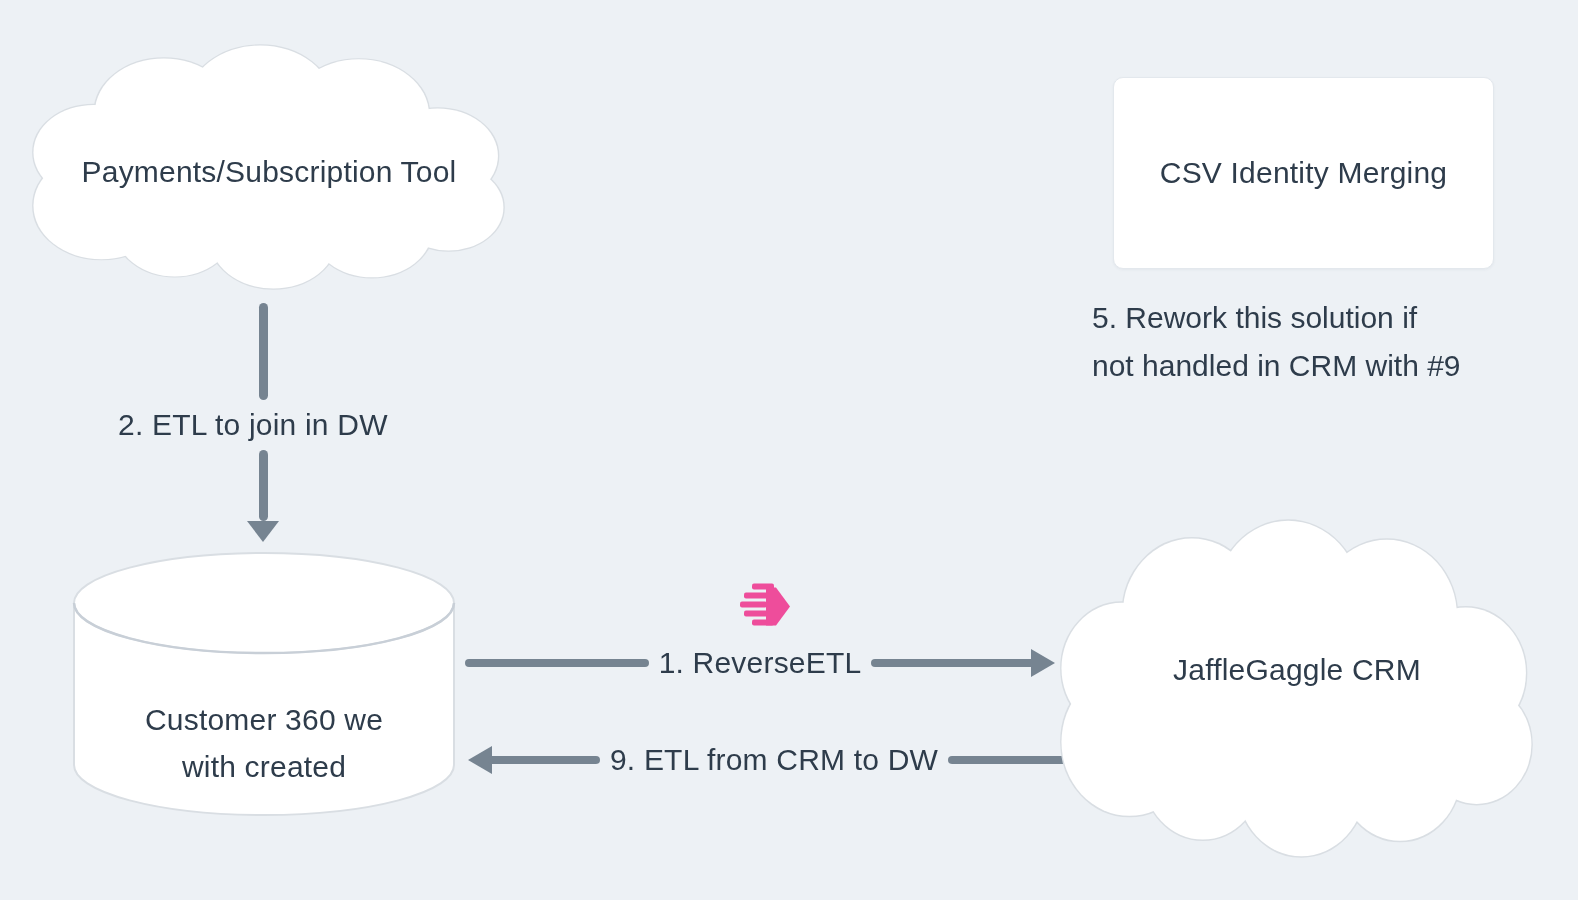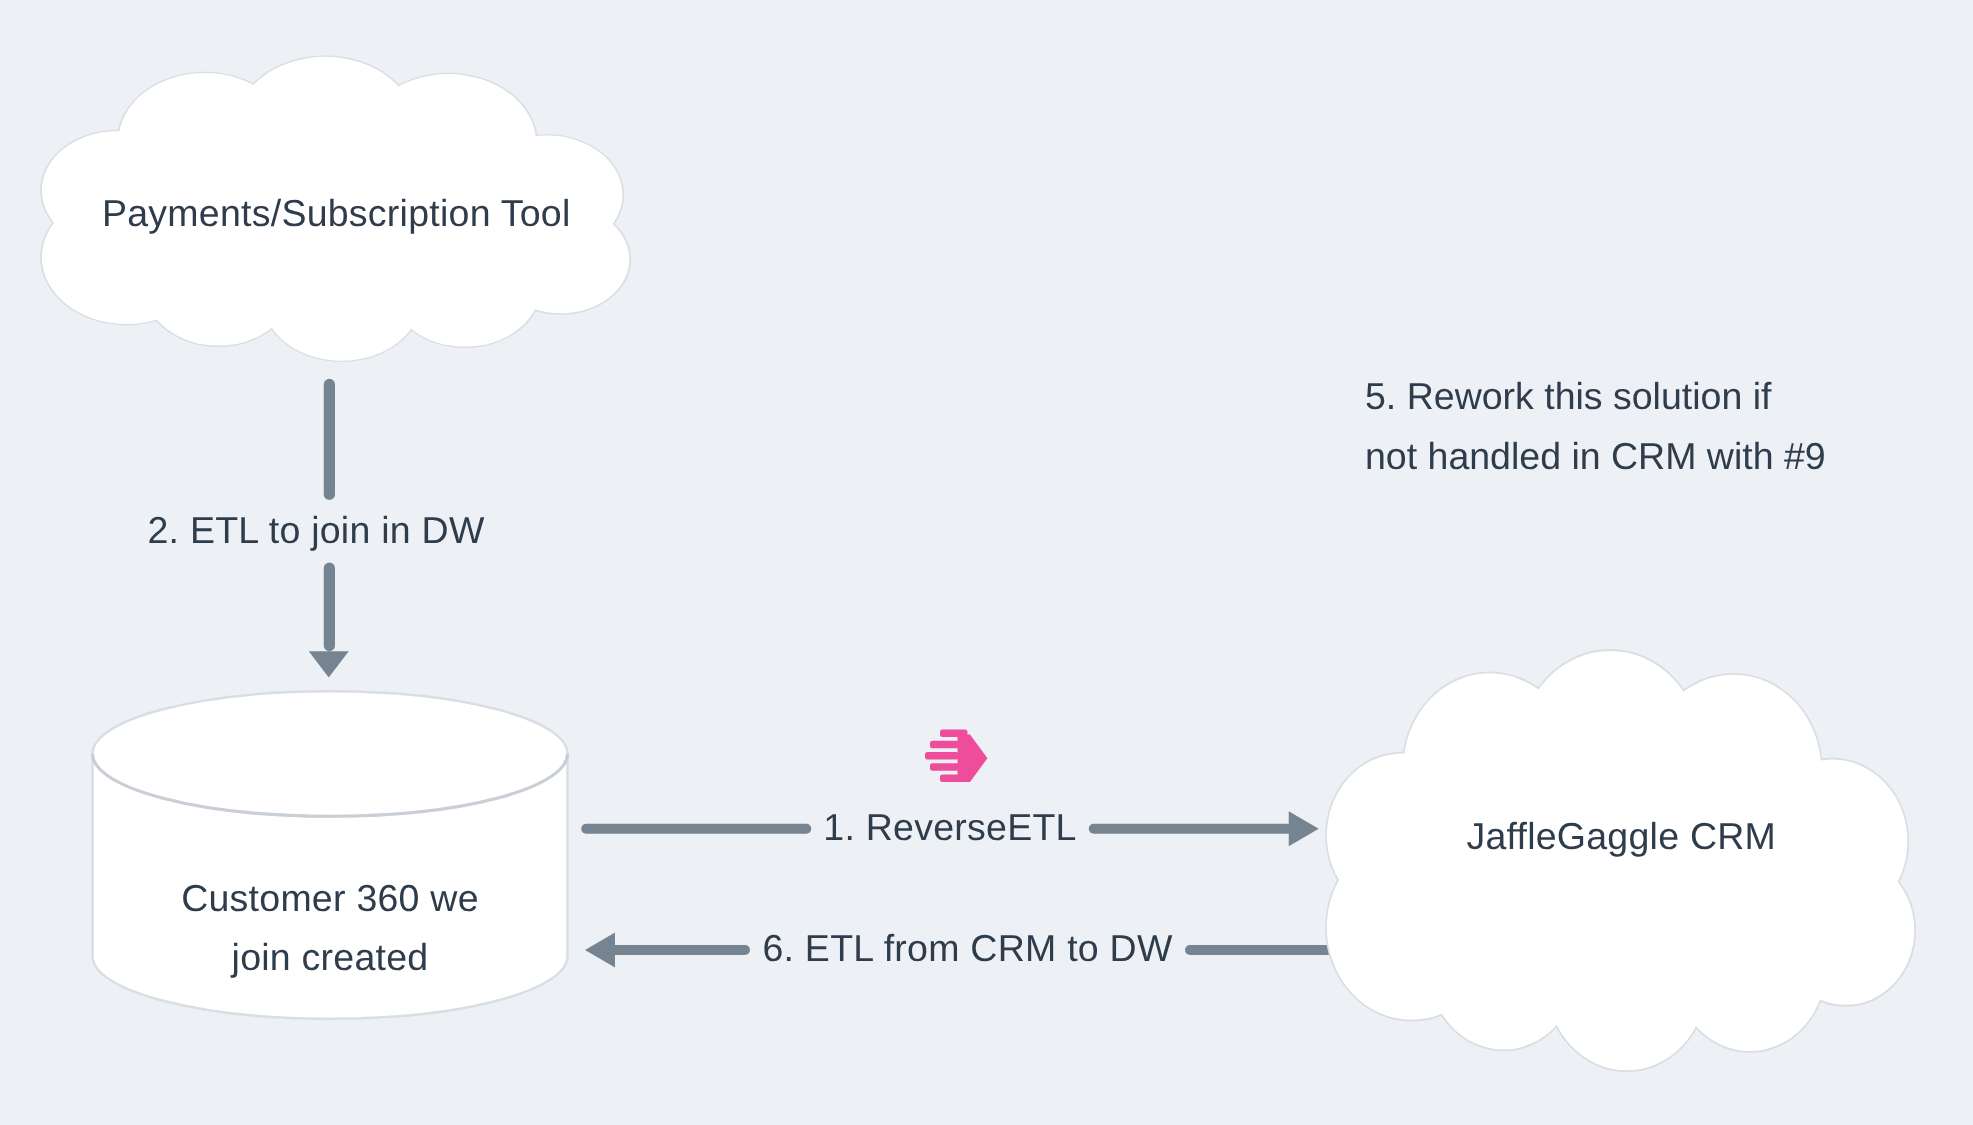--- a/index.html
+++ b/index.html
@@ -69,39 +69,42 @@
       </g>
     </defs>
   </svg>
 
   <svg class="abs" style="left:28px;top:42px" width="482" height="250" viewBox="28 0 440 290" preserveAspectRatio="none">
     <use href="#lobes" class="cloud-stroke"></use>
     <use href="#lobes" class="cloud-fill"></use>
   </svg>
   <div class="node-label label" style="left:28px;top:153px;width:482px">Payments/Subscription Tool</div>
 
+  <div class="card">
+    <span class="label">CSV Identity Merging</span>
+  </div>
 
   <div class="note">
     <div>5. Rework this solution if</div>
     <div>not handled in CRM with #9</div>
   </div>
 
   <div class="vline" style="left:259px;top:303px;height:97px"></div>
   <div class="abs label" style="left:118px;top:405px;line-height:40px;white-space:nowrap">2. ETL to join in DW</div>
   <div class="vline" style="left:259px;top:450px;height:71px"></div>
   <div class="tri-down" style="left:247px;top:521px"></div>
 
   <svg class="abs" style="left:71px;top:551px" width="386" height="266" viewBox="0 0 386 266">
     <path d="M3 52 V214 a190 50 0 0 0 380 0 V52" fill="#ffffff" stroke="#d9dee3" stroke-width="2"></path>
     <ellipse cx="193" cy="52" rx="190" ry="50" fill="#ffffff" stroke="#d9dee3" stroke-width="2"></ellipse>
     <path d="M3 52 a190 50 0 0 0 380 0" fill="none" stroke="#c8cfd7" stroke-width="2.5"></path>
   </svg>
   <div class="cyl-label label">
     <div>Customer 360 we</div>
-    <div>join created</div>
+    <div>with created</div>
   </div>
 
   <svg class="abs" style="left:740px;top:583px" width="50" height="47" viewBox="0 0 50 46">
     <g class="census">
       <rect x="12" y="0" width="22" height="6" rx="2"></rect>
       <rect x="4" y="9" width="26" height="6" rx="2"></rect>
       <rect x="0" y="18" width="27" height="6" rx="2"></rect>
       <rect x="4" y="27" width="26" height="6" rx="2"></rect>
       <rect x="12" y="36" width="22" height="6" rx="2"></rect>
       <polygon points="26,4 36,4 50,23 36,42 26,42"></polygon>
@@ -115,21 +118,21 @@
       <div class="hline"></div>
       <div class="tri-right"></div>
     </div>
   </div>
 
   <div class="arrow-row" style="left:468px;top:732px;width:612px">
     <div class="seg">
       <div class="tri-left"></div>
       <div class="hline"></div>
     </div>
-    <span class="label" style="white-space:nowrap">6. ETL from CRM to DW</span>
+    <span class="label" style="white-space:nowrap">9. ETL from CRM to DW</span>
     <div class="hline"></div>
   </div>
 
   <svg class="abs" style="left:1056px;top:516px" width="482" height="345" viewBox="28 0 440 290" preserveAspectRatio="none">
     <use href="#lobes" class="cloud-stroke"></use>
     <use href="#lobes" class="cloud-fill"></use>
   </svg>
   <div class="node-label label" style="left:1056px;top:651px;width:482px">JaffleGaggle CRM</div>
 
 </div>

